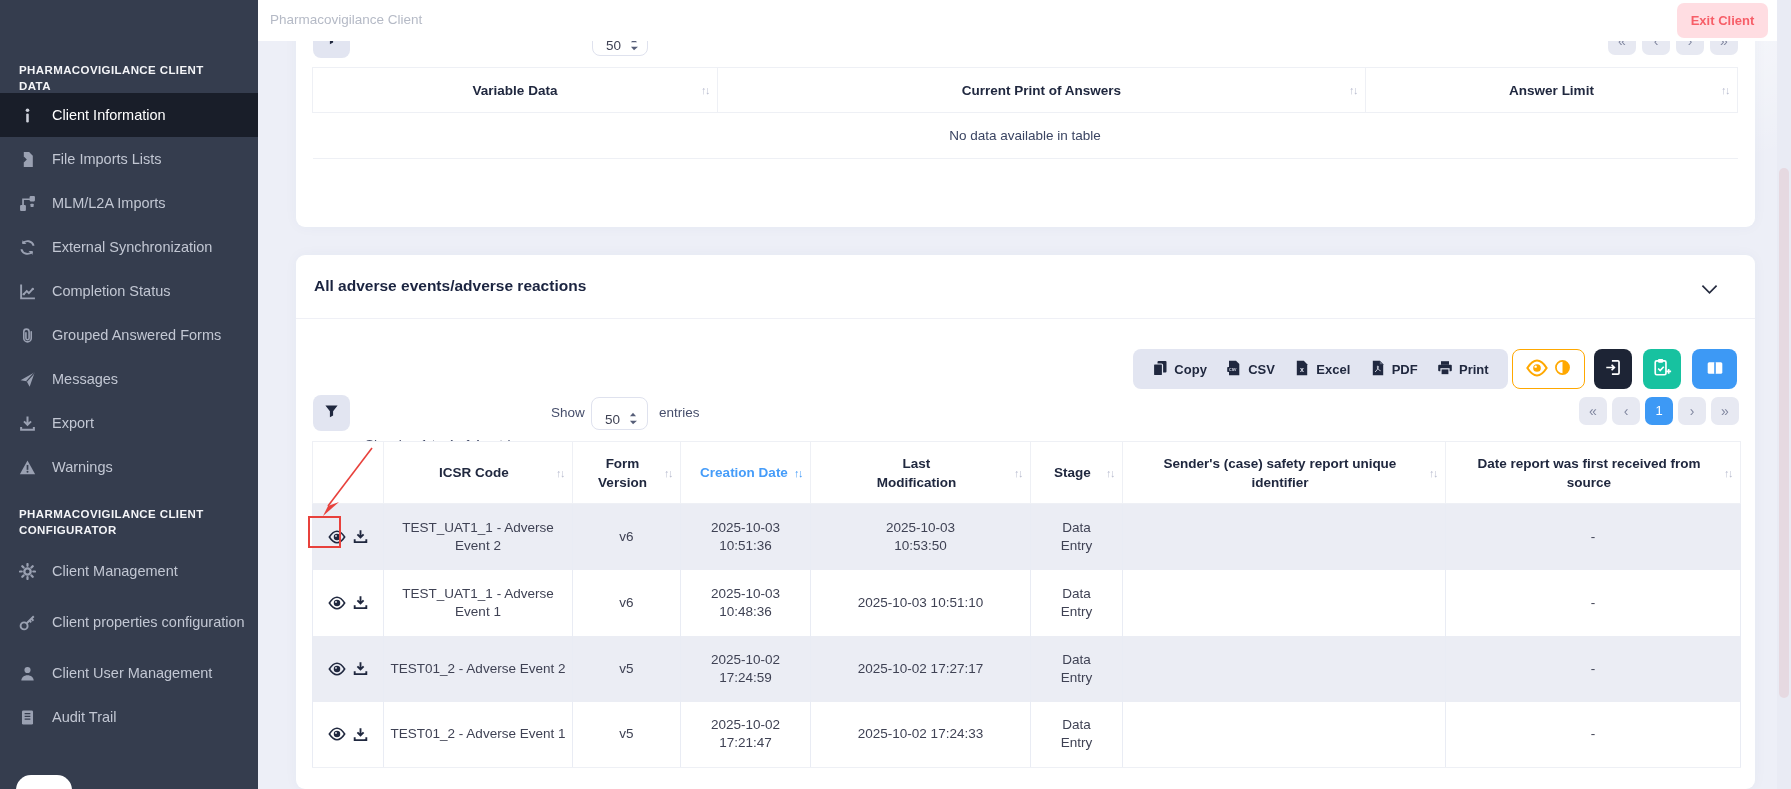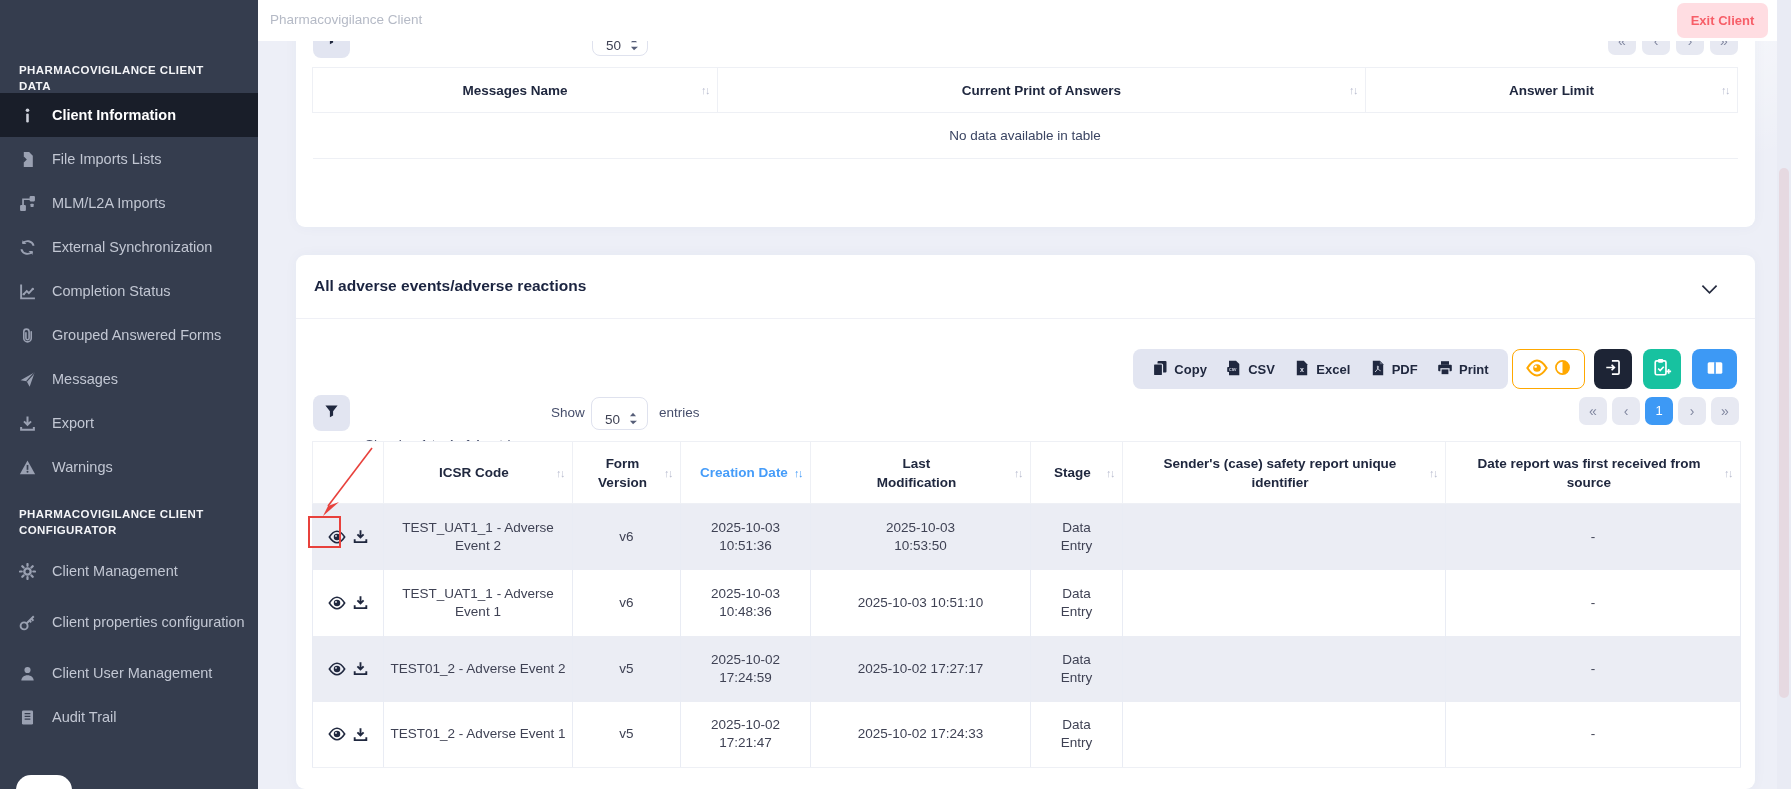--- a/index.html
+++ b/index.html
@@ -13,21 +13,21 @@
     background: radial-gradient(700px 260px at 78% 0%, #ffffff 0%, rgba(255,255,255,0) 75%), #edeff7; }
 
   
   #sidebar { left:0; top:0; width:258px; height:789px; background:#353d4e; z-index:40; }
   .side-section-label { position:absolute; left:19px; width:215px; color:#f4f5f8;
     font-size:11.5px; font-weight:bold; letter-spacing:.4px; line-height:16px; }
   .side-item { position:absolute; left:0; width:258px; height:44px; display:flex; align-items:center; cursor:pointer; }
   .side-item .s-icon { position:absolute; left:19px; width:17px; height:17px; color:#9aa1b2; display:flex; }
   .side-item .s-label { position:absolute; left:52px; width:198px; color:#c2c7d3; font-size:14.5px; line-height:20px; }
   .side-item.active { background:#191e29; }
-  .side-item.active .s-label { color:#ffffff;font-weight:bold; }
+  .side-item.active .s-label { color:#ffffff; }
   .side-item.active .s-icon { color:#cdd1da; }
   .side-item.tall { height:58px; }
   #side-fab { left:16px; top:775px; width:56px; height:30px; background:#ffffff; border-radius:15px; z-index:41; }
 
   
   #topbar { left:258px; top:0; width:1533px; height:41px; background:#ffffff; z-index:20; }
   #topbar-title { position:absolute; left:12px; top:12px; font-size:13.5px; color:#b5bac6; }
   #exit-btn { position:absolute; right:23px; top:3px; width:91px; height:35px; background:#ffdde2;
     color:#f75e68; font-size:13px; font-weight:600; border:none; border-radius:7px; cursor:pointer; }
 
@@ -277,21 +277,21 @@
 
     <table id="table1">
       <colgroup>
           <col style="width:405px">
           <col style="width:648px">
           <col style="width:372px">
         </colgroup>
       <thead>
         <tr>
           <th>
-            <span>Messages Name</span>
+            <span>Variable Data</span>
             <span class="sort">↑↓</span>
           </th>
           <th>
             <span>Current Print of Answers</span>
             <span class="sort">↑↓</span>
           </th>
           <th>
             <span>Answer Limit</span>
             <span class="sort">↑↓</span>
           </th>

